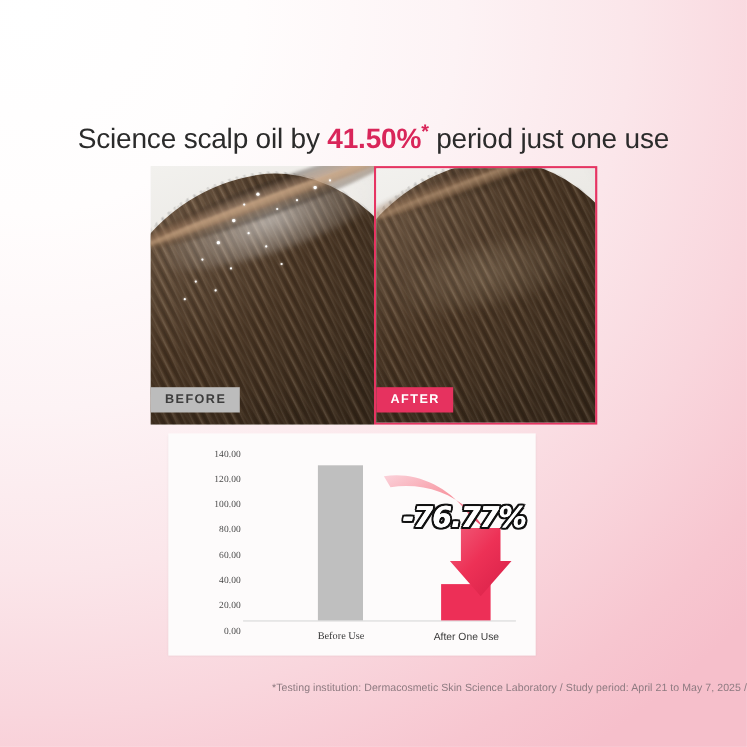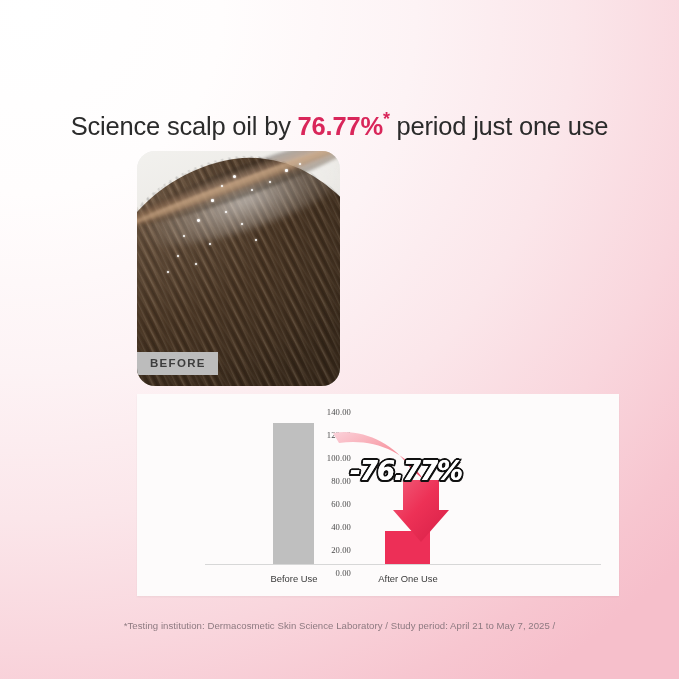--- a/index.html
+++ b/index.html
@@ -67,21 +67,21 @@
     top: 151px;
     width: 406px;
     height: 235px;
     display: flex;
   }
 
   .panel {
     position: relative;
     overflow: hidden;
   }
-  .panel-before { width: 203px; height: 235px; background: #efefef; border-radius: 18px; }
+  .panel-before { width: 203px; height: 235px; background: #efefef; }
   .panel-after  { width: 203px; height: 235px; background: #efefef; border: 2px solid #e63462; }
 
   
   .hairart { position: absolute; inset: 0; overflow: hidden; }
 
   .skybg {
     position: absolute; inset: 0;
     background: linear-gradient(160deg, #f2f1ee 0%, #eceae6 28%, #e8e6e2 40%, #e4e2de 100%);
   }
 
@@ -216,23 +216,23 @@
     font-weight: 700;
     letter-spacing: 1.3px;
     z-index: 6;
   }
   .label-before { background: #bcbcbc; color: #3d3d3d; }
   .label-after  { background: #e6325f; color: #ffffff; left: 0px; bottom: 9px; }
 
   
   .chart-card {
     position: absolute;
-    left: 137px;
+    left: 153px;
     top: 394px;
-    width: 482px;
+    width: 334px;
     height: 202px;
     background: #fdfbfb;
     box-shadow: 0 1px 2px rgba(0,0,0,0.05);
   }
 
   .plot {
     position: absolute;
     left: 0; top: 0; right: 0; bottom: 0;
   }
 
@@ -324,36 +324,36 @@
     color: #ffffff;
     white-space: nowrap;
     z-index: 8;
   }
 
   
   .footnote {
     position: absolute;
     left: 0; right: 0;
     top: 617px;
-    text-align: center;
+    text-align: right;
     font-size: 9.6px;
     line-height: 17px;
     color: #8d7a80;
     font-family: "Liberation Sans", sans-serif;
     letter-spacing: 0.05px;
   }
   .footnote div { white-space: nowrap; }
 </style>
 </head>
 <body>
 
 <div id="poster">
 
 
-  <div class="subhead"><span>Science scalp oil by </span><span class="hl">76.77%</span><span class="star">*</span><span> period just one use</span></div>
+  <div class="subhead"><span>Science scalp oil by </span><span class="hl">41.50%</span><span class="star">*</span><span> period just one use</span></div>
 
   <div class="ba-wrap">
 
     <div class="panel panel-before">
       <div class="hairart">
         <div class="skybg"></div>
         <div class="headmass"></div>
         <div class="strands"></div>
         <div class="strands2"></div>
         <div class="oilsheen"></div>
@@ -375,40 +375,53 @@
         <div class="flake" style="left:148px; top:18px;  width:2.6px; height:2.6px;"></div>
         <div class="flake" style="left:162px; top:12px;  width:2px;   height:2px;"></div>
         <div class="flake" style="left:30px;  top:120px; width:2px;   height:2px;"></div>
         <div class="flake" style="left:84px;  top:34px;  width:2px;   height:2px;"></div>
 
         <div class="vignette"></div>
       </div>
       <div class="ba-label label-before">BEFORE</div>
     </div>
 
+    <div class="panel panel-after">
+      <div class="hairart">
+        <div class="skybg"></div>
+        <div class="headmass" style="top:-2%;"></div>
+        <div class="strands" style="top:-3%;"></div>
+        <div class="strands2" style="top:-3%;"></div>
+        <div class="mattegloss"></div>
+        <div class="parting" style="top:-4%; height:24px; filter:blur(2.2px); opacity:.85;"></div>
+        <div class="parting-core" style="top:1%; opacity:.6;"></div>
+        <div class="vignette"></div>
+      </div>
+      <div class="ba-label label-after">AFTER</div>
+    </div>
   </div>
 
   <div class="chart-card">
     <div class="plot">
 
       <div class="ytick" style="top:18px;">140.00</div>
       <div class="ytick" style="top:41px;">120.00</div>
       <div class="ytick" style="top:64px;">100.00</div>
       <div class="ytick" style="top:87px;">80.00</div>
       <div class="ytick" style="top:110px;">60.00</div>
       <div class="ytick" style="top:133px;">40.00</div>
       <div class="ytick" style="top:156px;">20.00</div>
       <div class="ytick" style="top:179px;">0.00</div>
 
       <div class="axis-line"></div>
 
       <div class="bar bar-before" style="height:141px;"></div>
       <div class="bar bar-after" style="height:33px;"></div>
 
-      <div class="xlabel" style="left:157px;">Before Use</div>
+      <div class="xlabel" style="left:157px;font-family:Liberation Serif, serif;">Before Use</div>
       <div class="xlabel" style="left:271px;">After One Use</div>
 
       <svg class="arrow-svg" viewBox="0 0 150 125">
         <defs>
           <linearGradient id="tailg" x1="0" y1="0" x2="1" y2="1">
             <stop offset="0%" stop-color="#fbd2da"></stop>
             <stop offset="55%" stop-color="#f7949f"></stop>
             <stop offset="100%" stop-color="#ef3f63"></stop>
           </linearGradient>
           <linearGradient id="headg" x1="0" y1="0" x2="1" y2="1">

